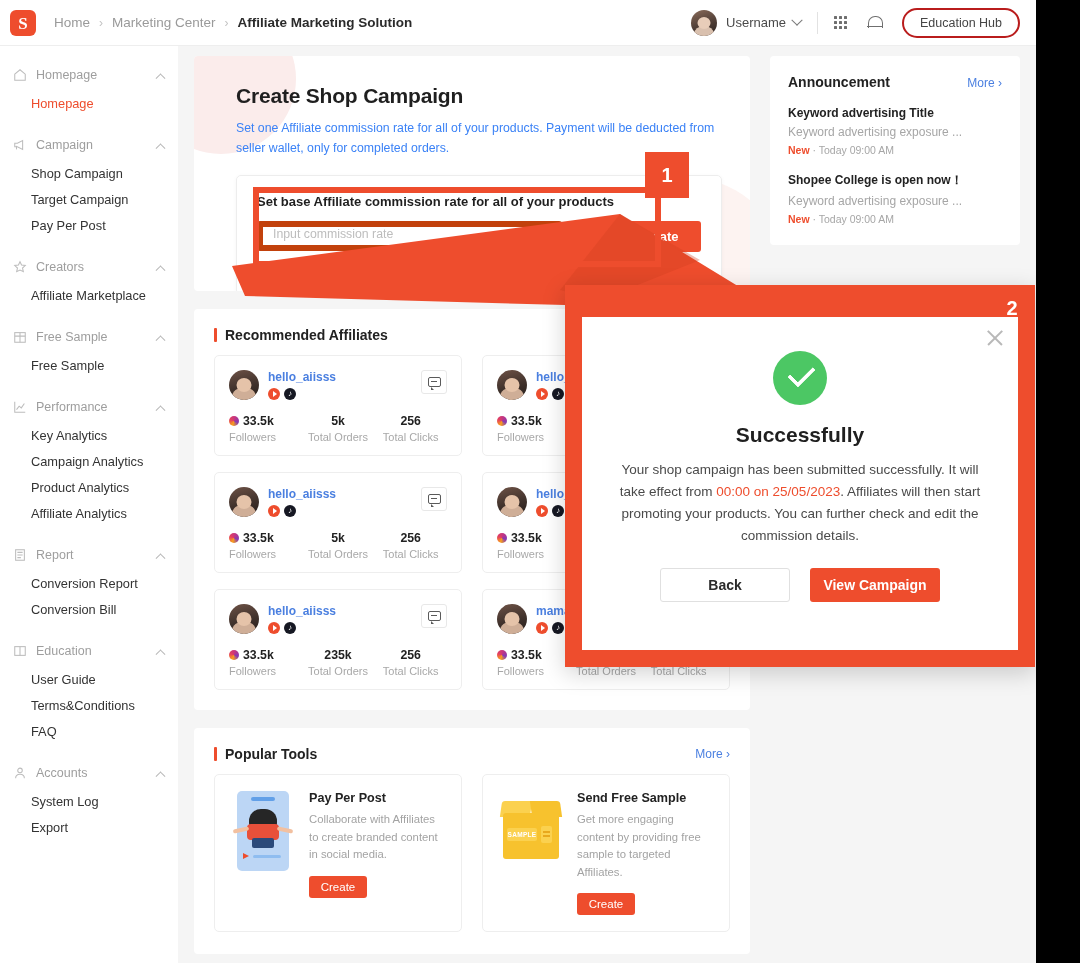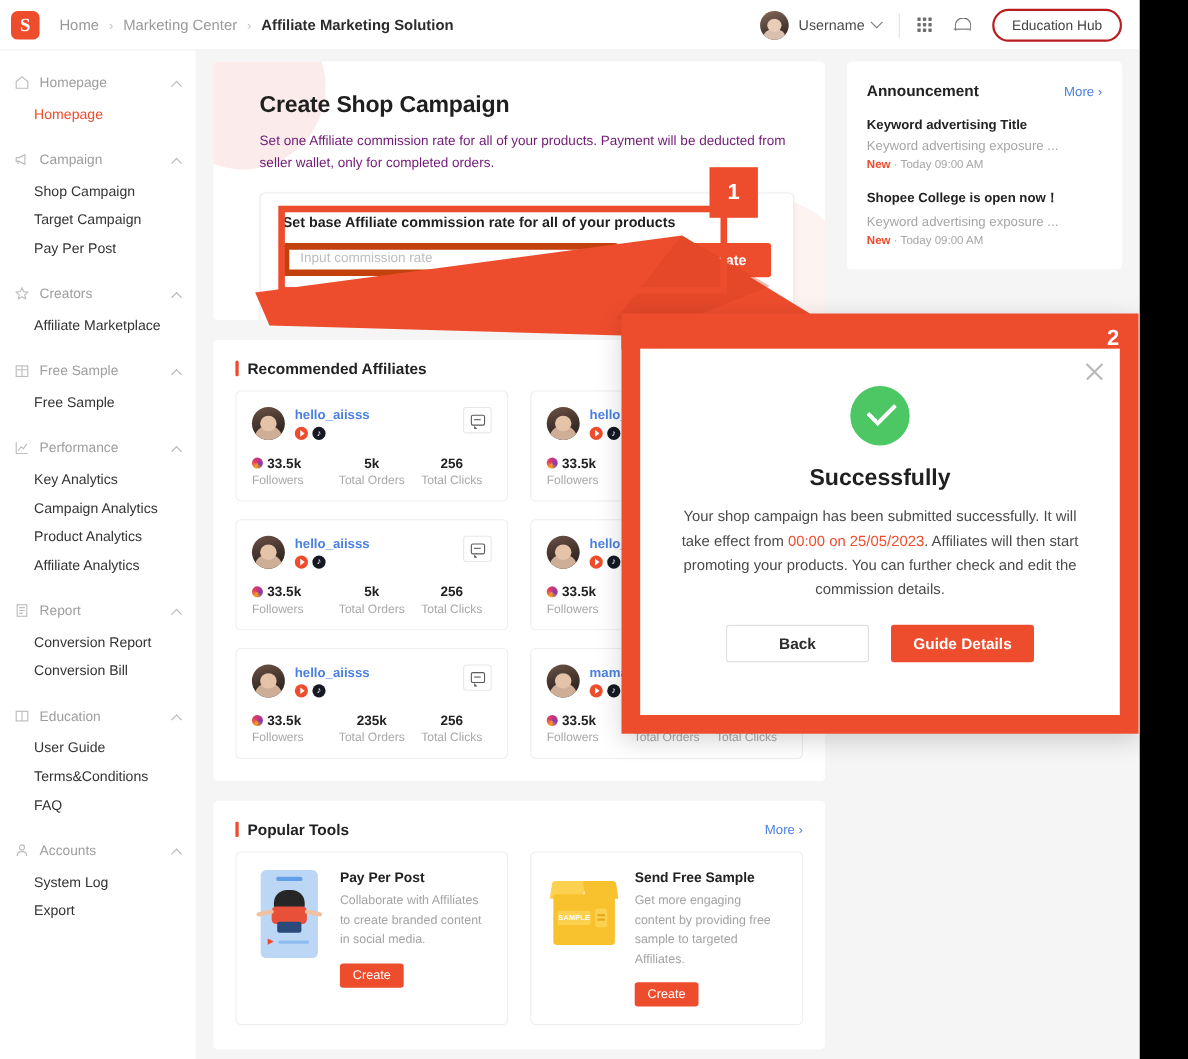--- a/index.html
+++ b/index.html
@@ -138,21 +138,21 @@
     background:#fcf0ee; opacity:.85;
   }
   .hero .blob3 {
     position:absolute; right:-30px; top:120px;
     width:200px; height:170px; border-radius:50%;
     background:#fcf0ee; opacity:.8;
   }
   .hero-inner { position:relative; z-index:2; }
   .hero h1 { font-size:21px; color:#1f1f1f; font-weight:bold; letter-spacing:-.2px; }
   .hero p {
-    margin-top:10px; font-size:12.3px; color:#701a75;
+    margin-top:10px; font-size:12.3px; color:#3b82f6;
     line-height:1.65; max-width:485px;
   }
   .rate-box {
     margin-top:16px; width:486px; background:#fff;
     border:1px solid #ededed; border-radius:5px;
     padding:18px 20px 16px 20px;
     box-shadow:0 1px 4px rgba(0,0,0,.04);
   }
   .rate-box h3 { font-size:13px; color:#1f1f1f; font-weight:bold; }
   .rate-row { display:flex; align-items:center; margin-top:12px; gap:14px; }
@@ -796,18 +796,18 @@
     <div class="tag2">2</div>
     <div class="modal">
       <div class="modal-close"></div>
       <div class="ok-circle"></div>
       <h2>Successfully</h2>
       <div class="mtext">
         <span>Your shop campaign has been submitted successfully. It will take effect from </span><span class="hi">00:00 on 25/05/2023</span><span>. Affiliates will then start promoting your products. You can further check and edit the commission details.</span>
       </div>
       <div class="modal-btns">
         <div class="btn-back">Back</div>
-        <div class="btn-view">Guide Details</div>
+        <div class="btn-view">View Campaign</div>
       </div>
     </div>
   </div>
 
 </div>
 
 </body></html>

